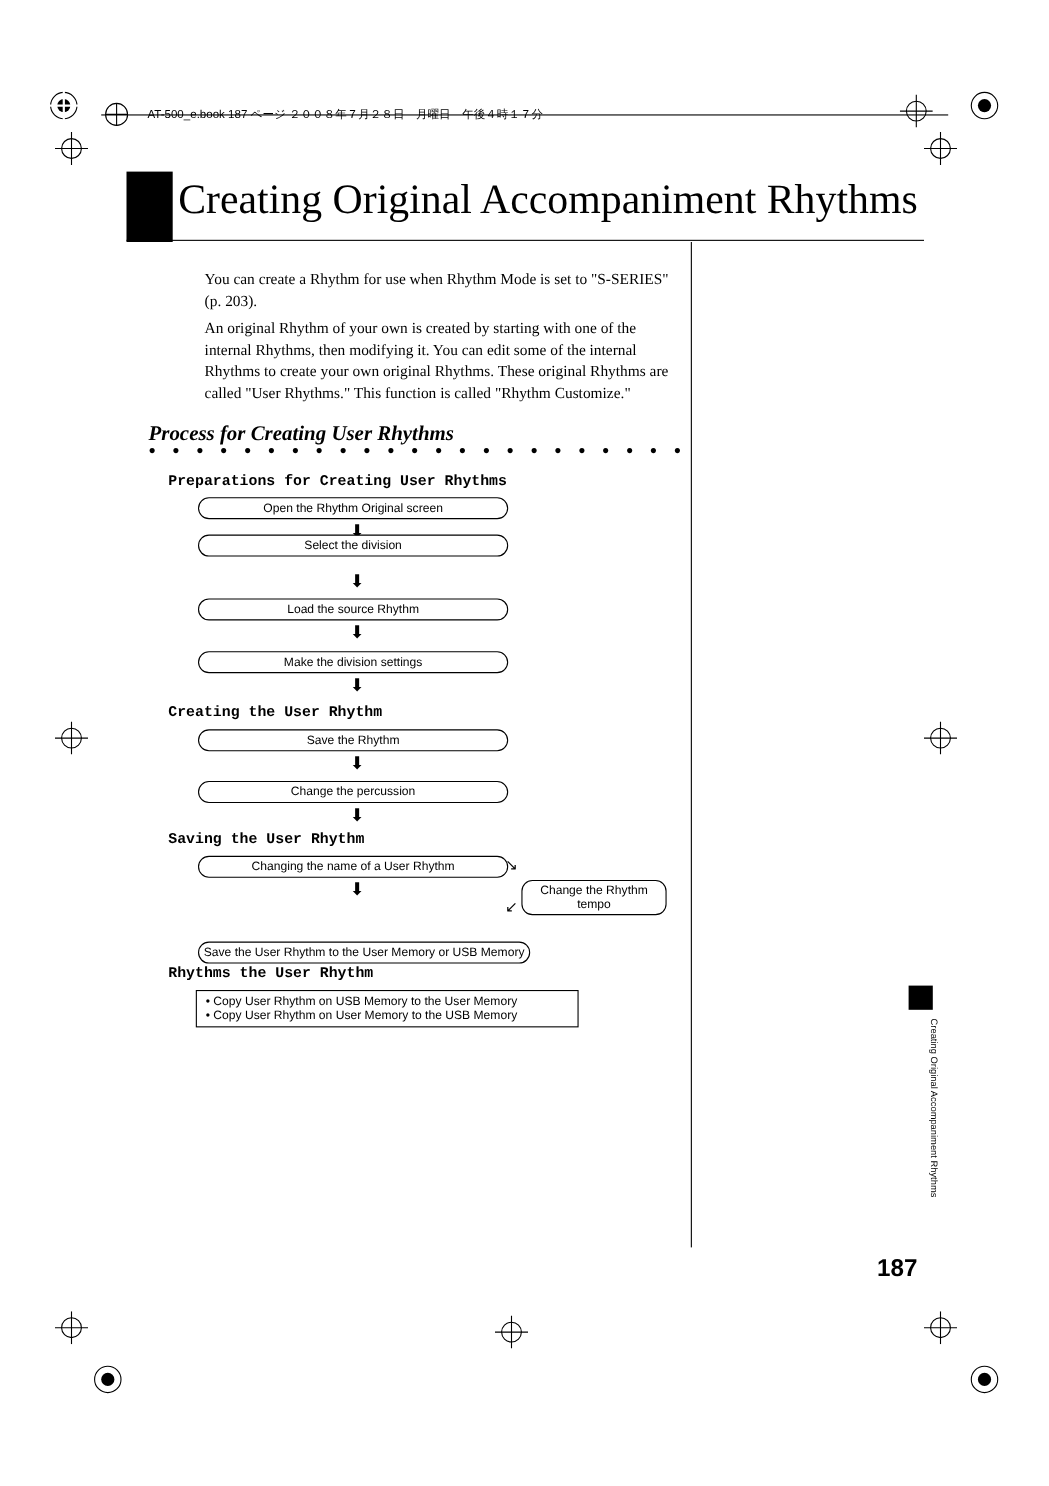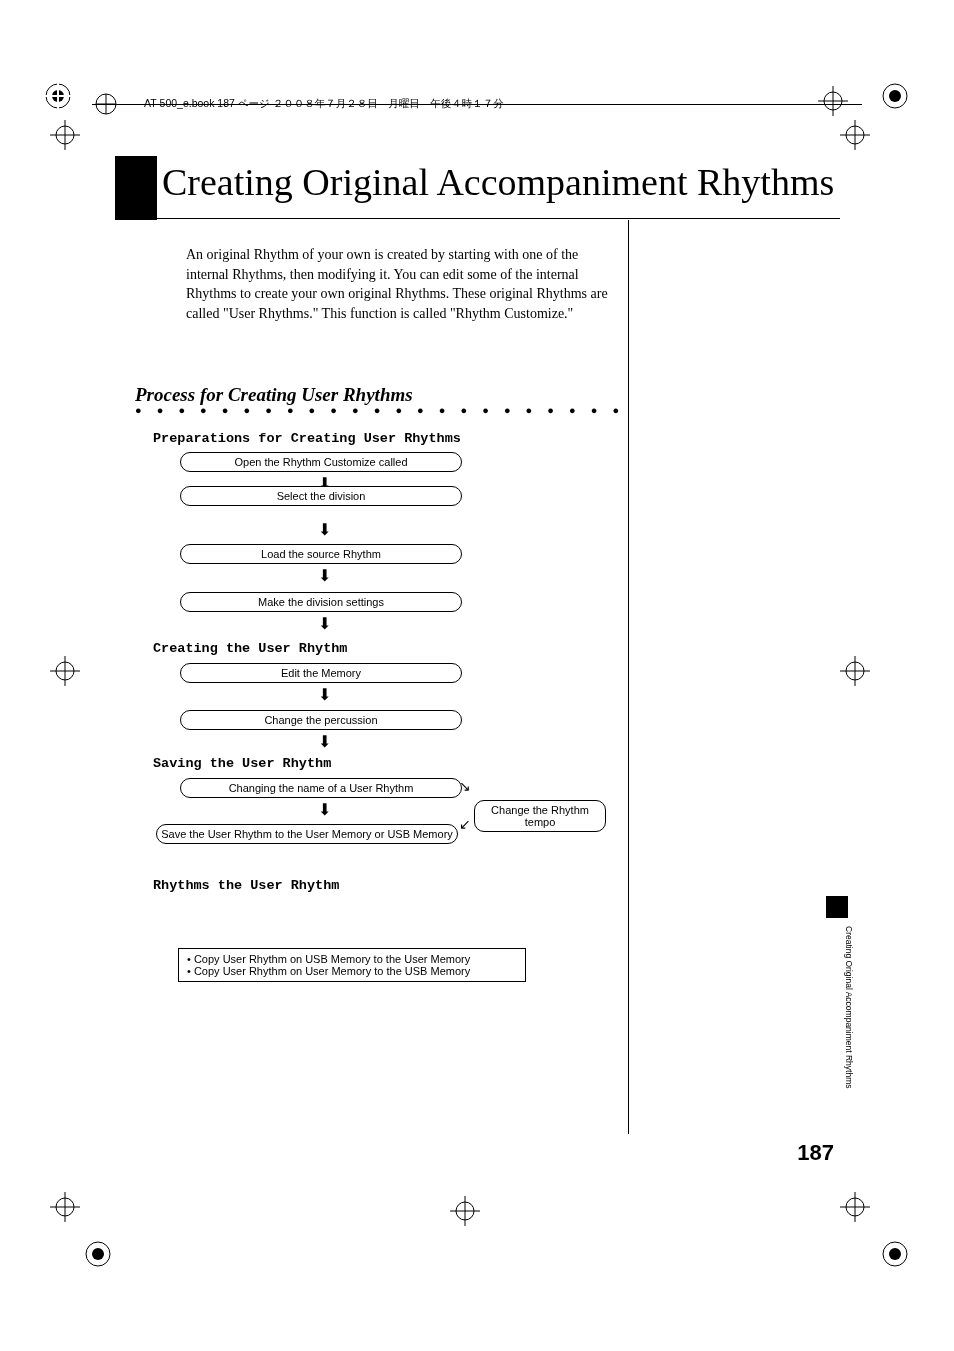--- a/index.html
+++ b/index.html
@@ -14,21 +14,21 @@
   }
   .reg-mark {
     position: absolute;
   }
   .header-bar {
     position: absolute;
     top: 90px;
     left: 92px;
     display: flex;
     align-items: center;
-    gap: 24px;
+    gap: 14px;
   }
   .header-line {
     border-top: 1px solid #000;
     width: 770px;
     position: absolute;
     top: 104px;
     left: 92px;
   }
   .header-text {
     font-size: 10.5px;
@@ -95,21 +95,21 @@
   .flow-box {
     position: absolute;
     border: 1px solid #000;
     border-radius: 10px;
     font-size: 11px;
     text-align: center;
     padding: 3px 0;
     background: #fff;
   }
   .flow-box.w1 { width: 280px; left: 180px; }
-  .flow-box.w2 { width: 300px; left: 156px; }
+  .flow-box.w2 { width: 300px; left: 180px; margin-top: 32px; }
   .flow-box.side { width: 130px; }
   .arrow {
     position: absolute;
     left: 318px;
     font-size: 16px;
     line-height: 1;
   }
   .copy-box {
     position: absolute;
     border: 1px solid #000;
@@ -223,53 +223,54 @@
     </svg>
   <span class="header-text">AT-500_e.book  187 ページ  ２００８年７月２８日　月曜日　午後４時１７分</span>
 </div>
 <div class="header-line"></div>
 
 <div class="title-bar"></div>
 <div class="title">Creating Original Accompaniment Rhythms</div>
 <div class="title-under"></div>
 
 <div class="body-text">
+  <p>You can create a Rhythm for use when Rhythm Mode is set to "S-SERIES" (p. 203).</p>
   <p>An original Rhythm of your own is created by starting with one of the internal Rhythms, then modifying it. You can edit some of the internal Rhythms to create your own original Rhythms. These original Rhythms are called "User Rhythms." This function is called "Rhythm Customize."</p>
 </div>
 
 <div class="vert-line"></div>
 
 <div class="section-heading" style="top:384px">Process for Creating User Rhythms</div>
 <div class="dot-line" style="top:404px">● ● ● ● ● ● ● ● ● ● ● ● ● ● ● ● ● ● ● ● ● ● ● ● ● ● ● ● ● ● ● ● ● ● ● ● ● ● ● ● ● ● ● ● ● ● ● ● ● ● ● ● ● ● ● ● ● ●</div>
 
 <div class="sub-heading" style="top:431px">Preparations for Creating User Rhythms</div>
-<div class="flow-box w1" style="top:452px">Open the Rhythm Customize called</div>
+<div class="flow-box w1" style="top:452px">Open the Rhythm Original screen</div>
 <div class="arrow" style="top:476px">⬇</div>
 <div class="flow-box w1" style="top:486px">Select the division</div>
 <div class="arrow" style="top:522px">⬇</div>
 <div class="flow-box w1" style="top:544px">Load the source Rhythm</div>
 <div class="arrow" style="top:568px">⬇</div>
 <div class="flow-box w1" style="top:592px">Make the division settings</div>
 <div class="arrow" style="top:616px">⬇</div>
 
 <div class="sub-heading" style="top:641px">Creating the User Rhythm</div>
-<div class="flow-box w1" style="top:663px">Edit the Memory</div>
+<div class="flow-box w1" style="top:663px">Save the Rhythm</div>
 <div class="arrow" style="top:687px">⬇</div>
 <div class="flow-box w1" style="top:710px">Change the percussion</div>
 <div class="arrow" style="top:734px">⬇</div>
 
 <div class="sub-heading" style="top:756px">Saving the User Rhythm</div>
 <div class="flow-box w1" style="top:778px">Changing the name of a User Rhythm</div>
 <div class="arrow" style="top:802px">⬇</div>
 <div class="flow-box w2" style="top:824px">Save the User Rhythm to the User Memory or USB Memory</div>
 <div class="flow-box side" style="top:800px;left:474px">Change the Rhythm tempo</div>
 <span class="bent-arrow" style="top:778px;left:459px">↘</span>
 <span class="bent-arrow" style="top:816px;left:459px">↙</span>
 
 <div class="sub-heading" style="top:878px">Rhythms the User Rhythm</div>
-<div class="copy-box" style="top:948px">
+<div class="copy-box" style="top:900px">
   <div>• Copy User Rhythm on USB Memory to the User Memory</div>
   <div>• Copy User Rhythm on User Memory to the USB Memory</div>
 </div>
 
 <div class="side-tab"></div>
 <div class="side-tab-text">Creating Original Accompaniment Rhythms</div>
 <div class="page-num">187</div>
 
 </body></html>

